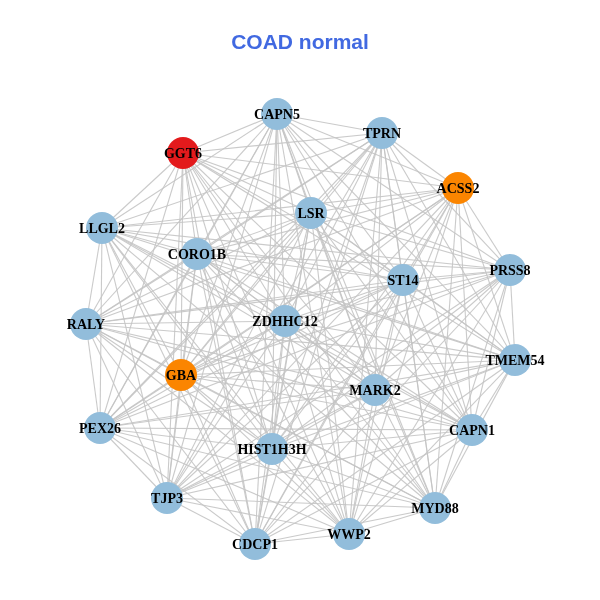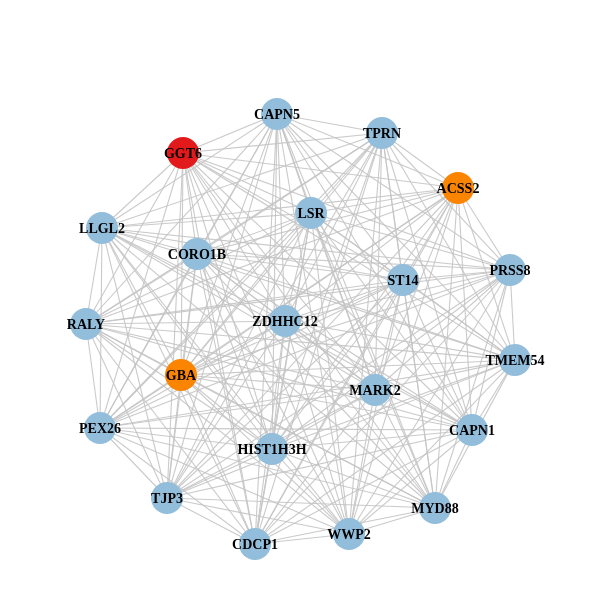--- a/index.html
+++ b/index.html
@@ -39,20 +39,21 @@
     font-weight: bold;
     font-size: 14px;
     text-anchor: middle;
     fill: #000000;
   }
 </style>
 </head>
 <body>
 
 <div id="canvas">
+  <div id="chart-title" style="color: rgb(65, 105, 225);">COAD normal</div>
   <svg id="graph-svg" width="600" height="600" viewBox="0 0 600 600">
       <g stroke="#C4C4C4" stroke-width="1.1" stroke-opacity="0.9">
         <line x1="277" y1="114" x2="382" y2="133" class="edge"></line>
         <line x1="277" y1="114" x2="183" y2="153" class="edge"></line>
         <line x1="277" y1="114" x2="458" y2="188" class="edge"></line>
         <line x1="277" y1="114" x2="311" y2="213" class="edge"></line>
         <line x1="277" y1="114" x2="102" y2="228" class="edge"></line>
         <line x1="277" y1="114" x2="197" y2="254" class="edge"></line>
         <line x1="277" y1="114" x2="510" y2="270" class="edge"></line>
         <line x1="277" y1="114" x2="403" y2="280" class="edge"></line>

